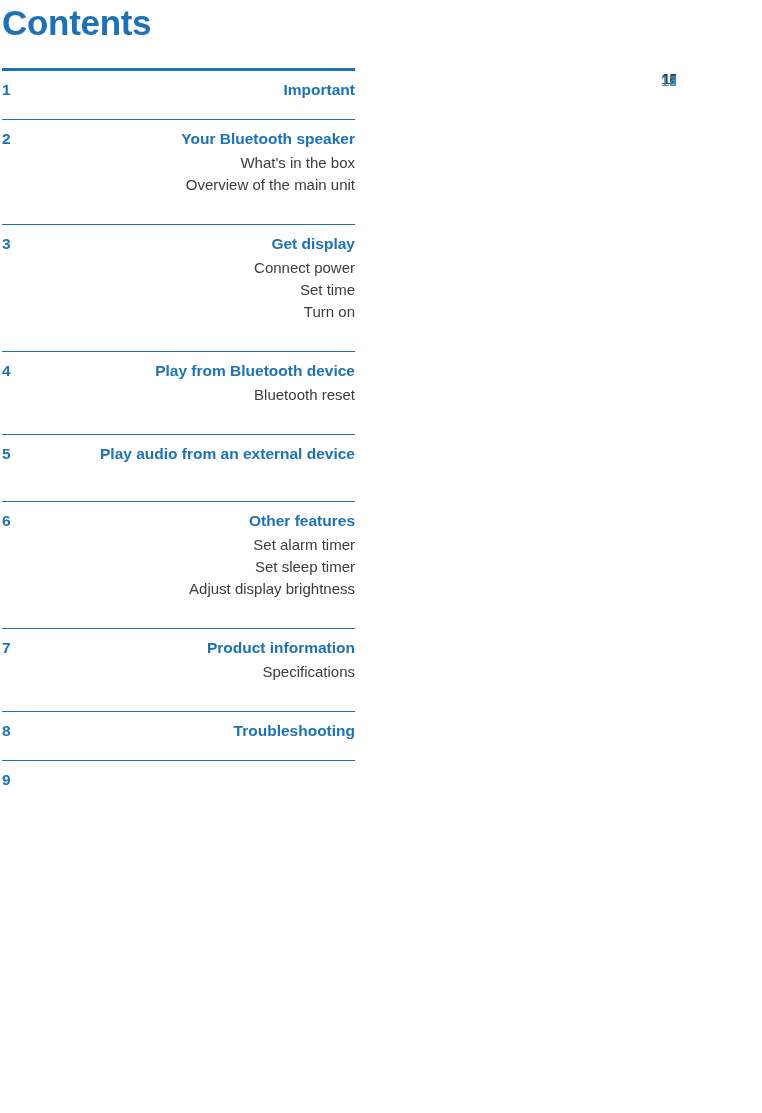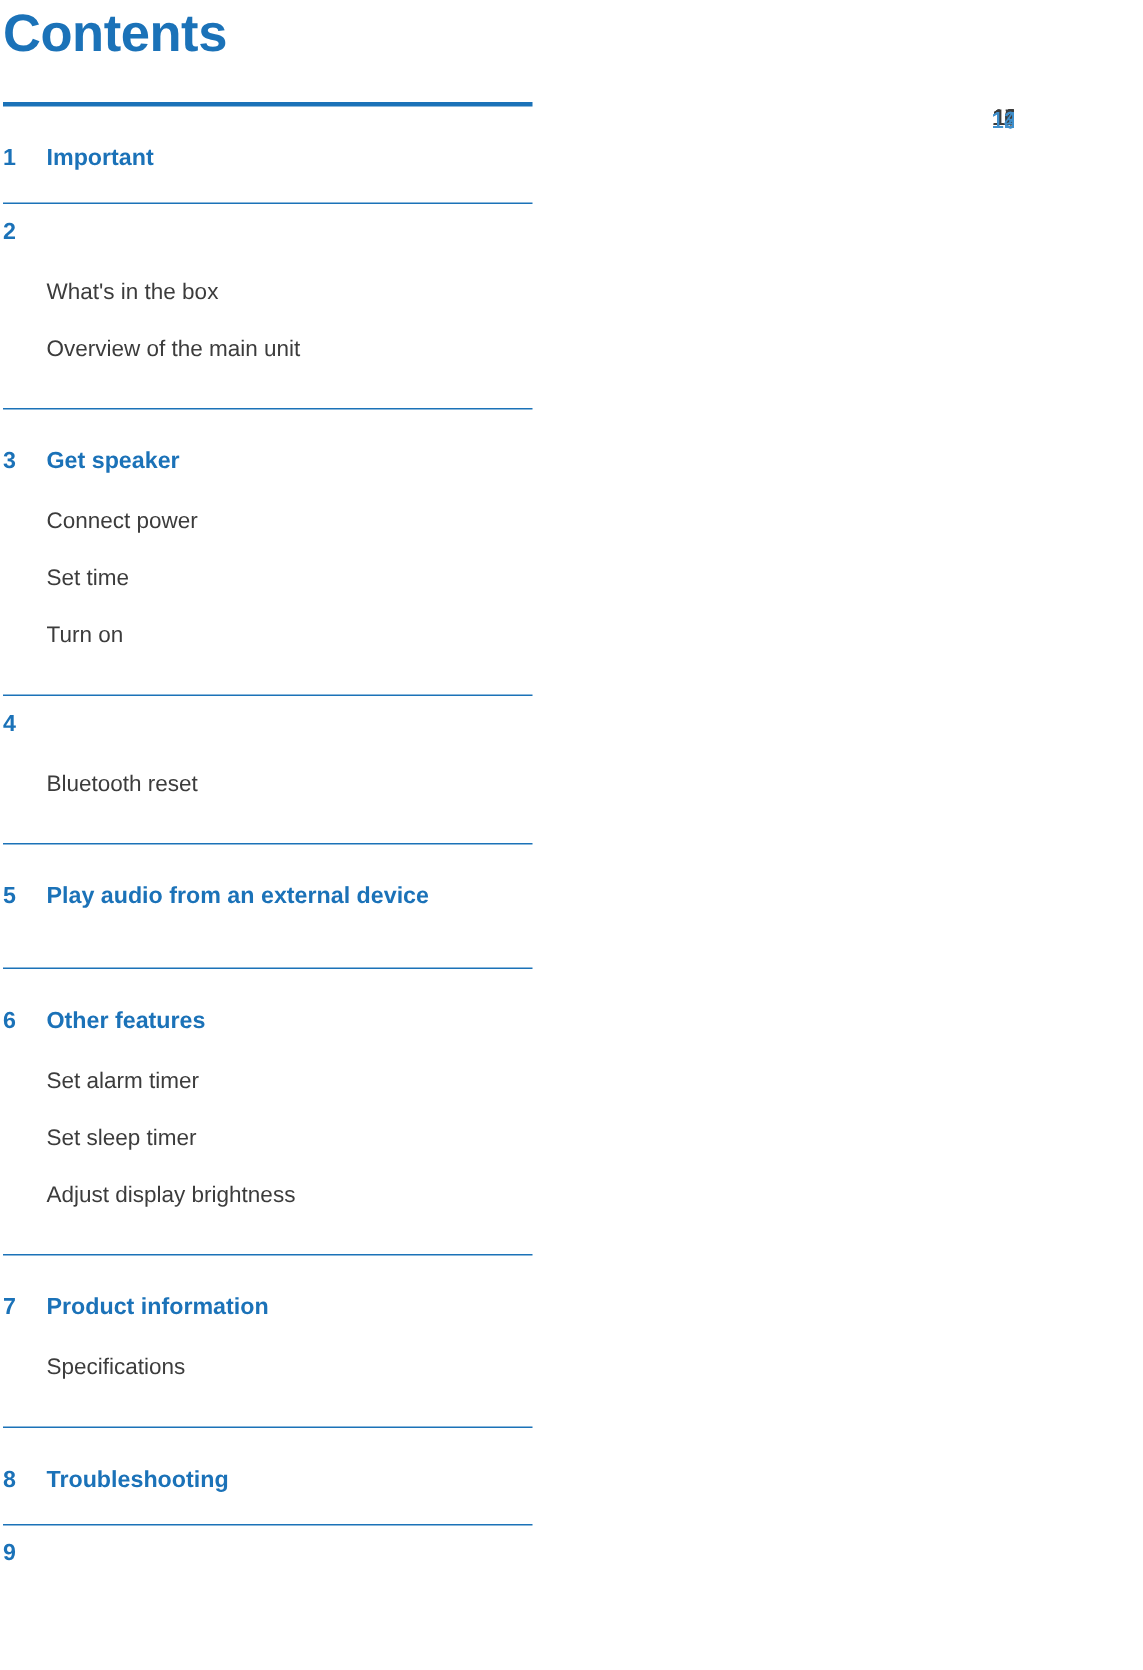--- a/index.html
+++ b/index.html
@@ -69,23 +69,22 @@
     width: 353px;
   }
 
   .row .num {
     width: 29px;
     flex: 0 0 29px;
     text-align: left;
   }
   .row .label {
     flex: 1 1 auto;
-    text-align: left;
+    text-align: right;
     white-space: nowrap;
-    margin-top: 16px;
   }
   .row .page {
     flex: 0 0 auto;
     text-align: right;
     min-width: 22px;
   }
 
   
   .row.chapter {
     font-size: 15.5px;
@@ -155,39 +154,40 @@
           <span class="num">1</span>
           <span class="label">Important</span>
           <span class="page">2</span>
         </div>
         <div class="group-pad-sm"></div>
       </div>
       <div class="rule"></div>
       <div class="group">
         <div class="row chapter">
           <span class="num">2</span>
+          <span class="label">Your Bluetooth speaker</span>
           <span class="page">3</span>
         </div>
         <div class="row sub">
           <span class="num"></span>
           <span class="label">What's in the box</span>
           <span class="page">3</span>
         </div>
         <div class="row sub">
           <span class="num"></span>
           <span class="label">Overview of the main unit</span>
           <span class="page">4</span>
         </div>
         <div class="group-pad-md"></div>
       </div>
       <div class="rule"></div>
       <div class="group">
         <div class="row chapter">
           <span class="num">3</span>
-          <span class="label">Get speaker</span>
+          <span class="label">Get display</span>
           <span class="page">6</span>
         </div>
         <div class="row sub">
           <span class="num"></span>
           <span class="label">Connect power</span>
           <span class="page">6</span>
         </div>
         <div class="row sub">
           <span class="num"></span>
           <span class="label">Set time</span>
@@ -197,20 +197,21 @@
           <span class="num"></span>
           <span class="label">Turn on</span>
           <span class="page">7</span>
         </div>
         <div class="group-pad-md"></div>
       </div>
       <div class="rule"></div>
       <div class="group">
         <div class="row chapter">
           <span class="num">4</span>
+          <span class="label">Play from Bluetooth device</span>
           <span class="page">8</span>
         </div>
         <div class="row sub">
           <span class="num"></span>
           <span class="label">Bluetooth reset</span>
           <span class="page">8</span>
         </div>
         <div class="group-pad-md"></div>
       </div>
       <div class="rule"></div>

